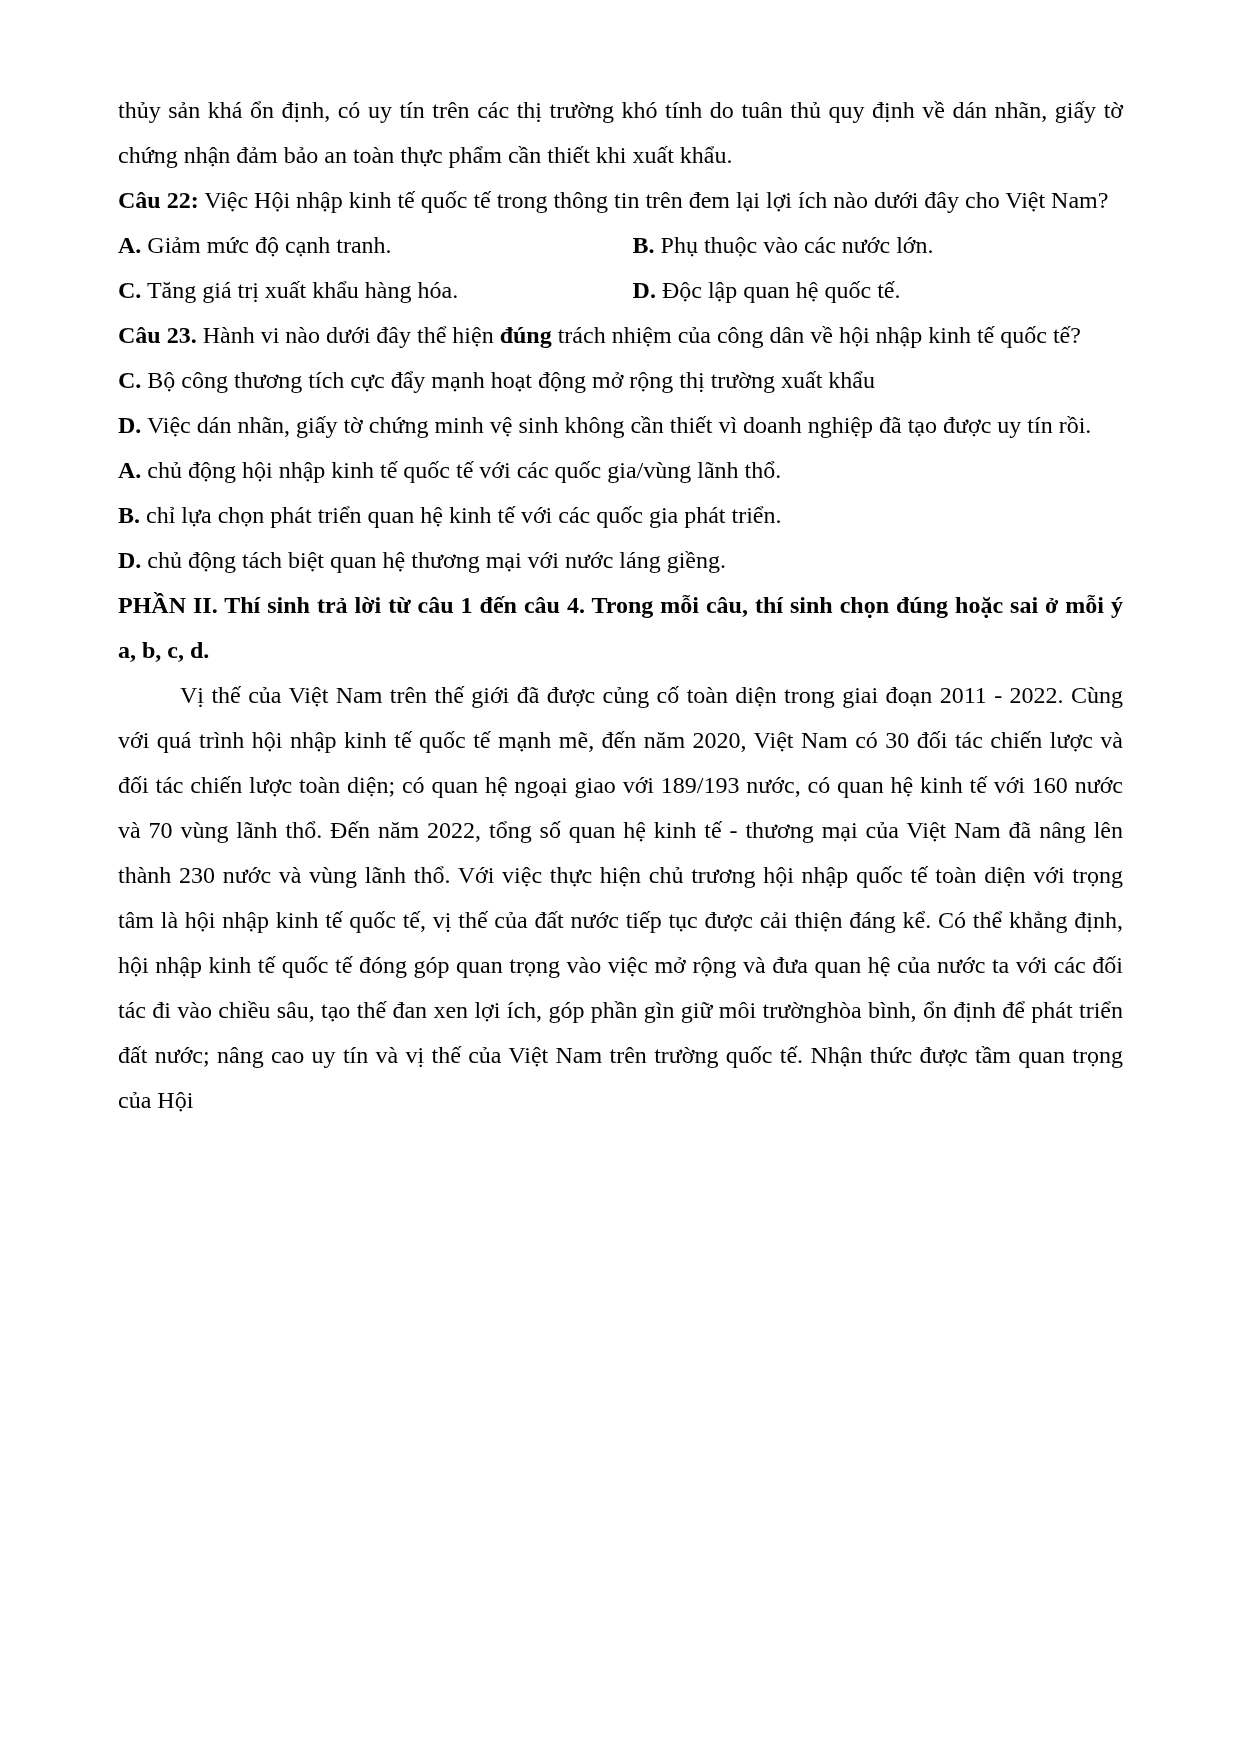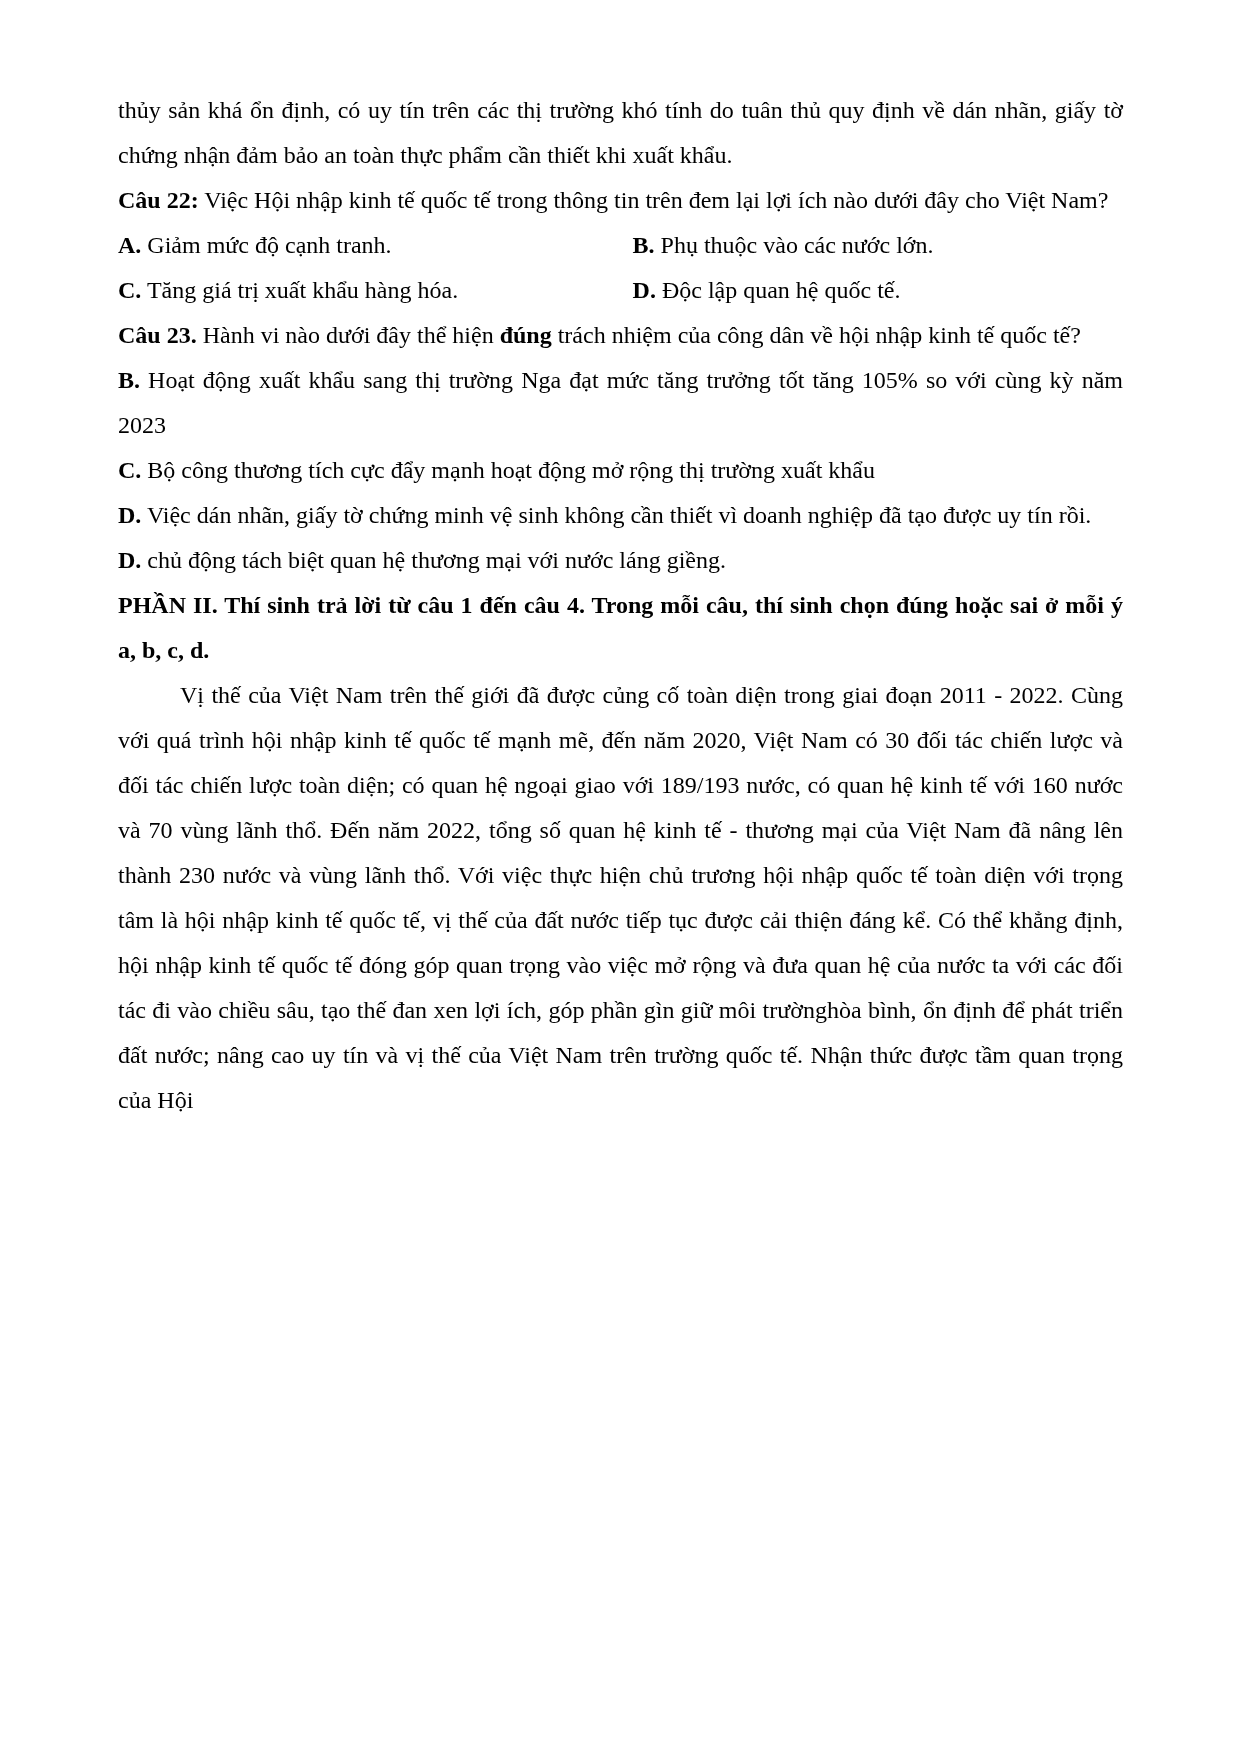--- a/index.html
+++ b/index.html
@@ -52,20 +52,21 @@
       <p><b>Câu 22:</b><span> Việc Hội nhập kinh tế quốc tế trong thông tin trên đem lại lợi ích nào dưới đây cho Việt Nam?</span></p>
       <div class="row">
         <p class="col col-left"><b>A.</b><span> Giảm mức độ cạnh tranh.</span></p>
         <p class="col col-right"><b>B.</b><span> Phụ thuộc vào các nước lớn.</span></p>
       </div>
       <div class="row">
         <p class="col col-left"><b>C.</b><span> Tăng giá trị xuất khẩu hàng hóa.</span></p>
         <p class="col col-right"><b>D.</b><span> Độc lập quan hệ quốc tế.</span></p>
       </div>
       <p><b>Câu 23.</b><span> Hành vi nào dưới đây thể hiện </span><b>đúng</b><span> trách nhiệm của công dân về hội nhập kinh tế quốc tế?</span></p>
-      <p><b>B.</b><span> Hoạt động xuất khẩu sang thị trường Nga đạt mức tăng trưởng tốt tăng 105% so với cùng kỳ năm 2023</span></p>
       <p><b>C.</b><span> Bộ công thương tích cực đẩy mạnh hoạt động mở rộng thị trường xuất khẩu</span></p>
       <p><b>D.</b><span> Việc dán nhãn, giấy tờ chứng minh vệ sinh không cần thiết vì doanh nghiệp đã tạo được uy tín rồi.</span></p>
+      <p><b>A.</b><span> chủ động hội nhập kinh tế quốc tế với các quốc gia/vùng lãnh thổ.</span></p>
+      <p><b>B.</b><span> chỉ lựa chọn phát triển quan hệ kinh tế với các quốc gia phát triển.</span></p>
       <p><b>D.</b><span> chủ động tách biệt quan hệ thương mại với nước láng giềng.</span></p>
       <p><b>PHẦN II. Thí sinh trả lời từ câu 1 đến câu 4. Trong mỗi câu, thí sinh chọn đúng hoặc sai ở mỗi ý a, b, c, d.</b></p>
       <p class="indent"><span>Vị thế của Việt Nam trên thế giới đã được củng cố toàn diện trong giai đoạn 2011 - 2022. Cùng với quá trình hội nhập kinh tế quốc tế mạnh mẽ, đến năm 2020, Việt Nam có 30 đối tác chiến lược và đối tác chiến lược toàn diện; có quan hệ ngoại giao với 189/193 nước, có quan hệ kinh tế với 160 nước và 70 vùng lãnh thổ. Đến năm 2022, tổng số quan hệ kinh tế - thương mại của Việt Nam đã nâng lên thành 230 nước và vùng lãnh thổ. Với việc thực hiện chủ trương hội nhập quốc tế toàn diện với trọng tâm là hội nhập kinh tế quốc tế, vị thế của đất nước tiếp tục được cải thiện đáng kể. Có thể khẳng định, hội nhập kinh tế quốc tế đóng góp quan trọng vào việc mở rộng và đưa quan hệ của nước ta với các đối tác đi vào chiều sâu, tạo thế đan xen lợi ích, góp phần gìn giữ môi trườnghòa bình, ổn định để phát triển đất nước; nâng cao uy tín và vị thế của Việt Nam trên trường quốc tế. Nhận thức được tầm quan trọng của Hội</span></p>
     </div>
 </div>
 
 </body></html>

